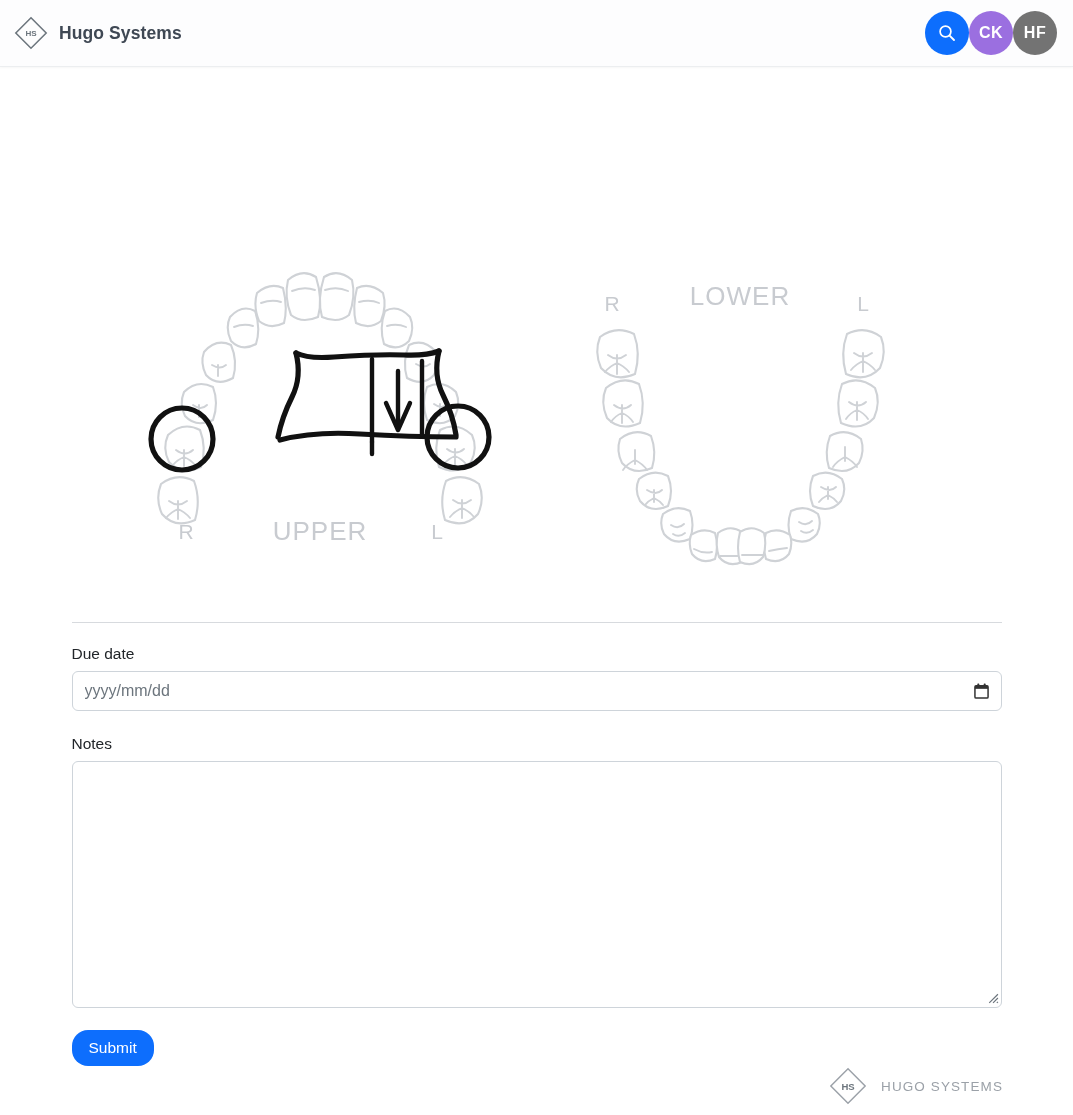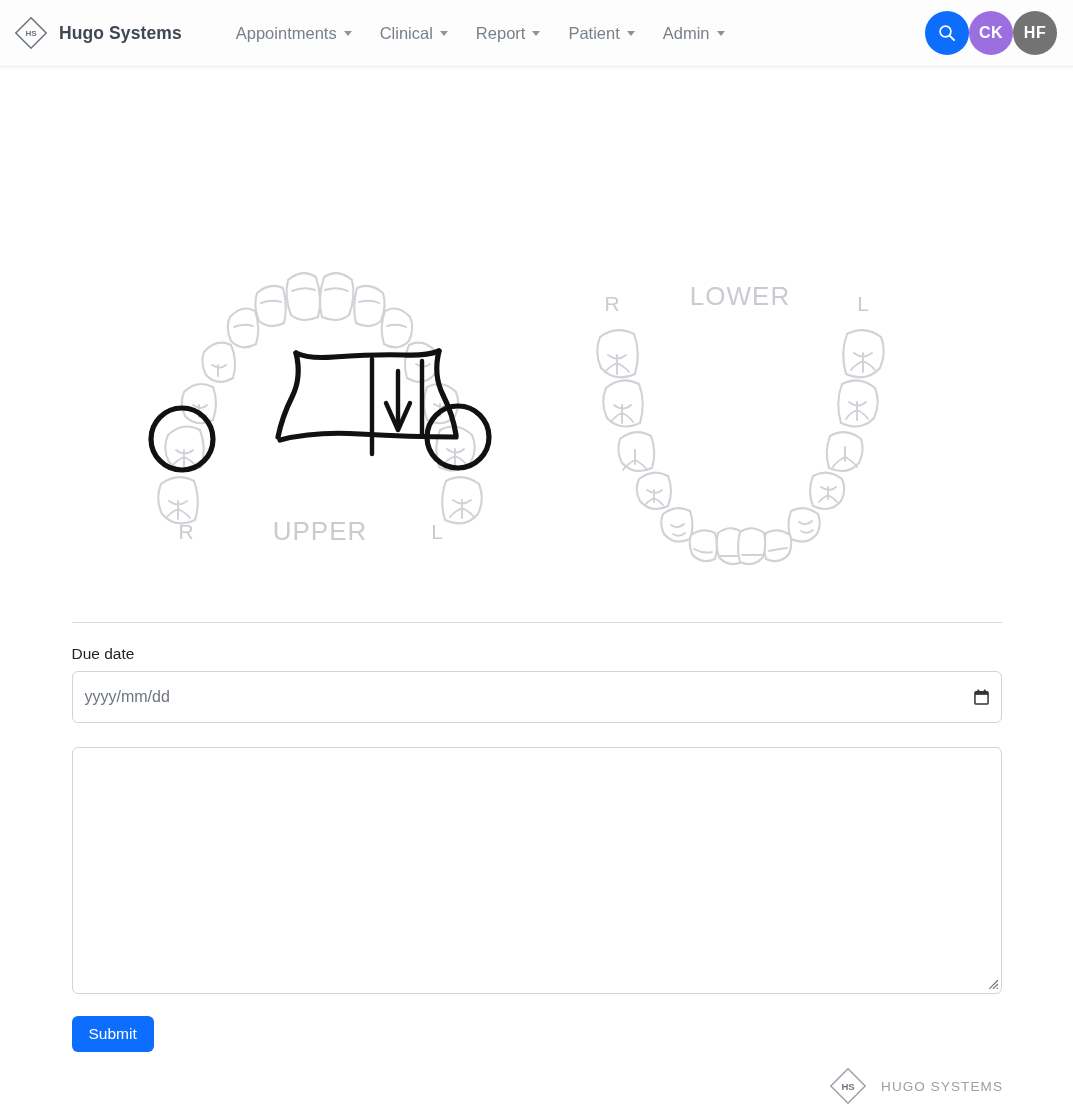--- a/index.html
+++ b/index.html
@@ -84,37 +84,37 @@
     width: 100%;
     border: 1px solid #ced4da;
     border-radius: 6px;
     font-family: "Liberation Sans", sans-serif;
     font-size: 16px;
     color: #212529;
     background: #fff;
     outline: none;
   }
   .date-wrap { position: relative; margin-bottom: 24px; }
-  .date-input { height: 52px; padding: 6px 40px 6px 12px; }
+  .date-input { height: 40px; padding: 6px 40px 6px 12px; }
   .date-input::placeholder { color: #6c757d; }
   .cal-icon {
     position: absolute; right: 13px; top: 50%; transform: translateY(-50%);
     width: 15px; height: 16px; pointer-events: none;
   }
   .notes-wrap { margin-bottom: 22px; position: relative; }
   .notes-area {
     height: 247px; padding: 8px 12px; resize: none; display: block;
   }
   .resize-grip {
     position: absolute; right: 3px; bottom: 4px; width: 13px; height: 13px;
     pointer-events: none;
   }
   .btn-submit {
     background: #0d6efd; color: #fff; border: none;
-    border-radius: 6px; padding: 9px 17px;
+    border-radius: 16px; padding: 9px 17px;
     font-size: 15.5px; font-family: "Liberation Sans", sans-serif;
     cursor: pointer;
   }
 
   
   .footer {
     position: absolute; right: 70px; bottom: 8px;
     display: flex; align-items: center; gap: 12px;
   }
   .footer-logo { width: 42px; height: 42px; display: block; }
@@ -128,42 +128,20 @@
 <div class="navbar">
 
   <div class="brand">
     <svg class="brand-logo" viewBox="0 0 40 40">
       <path d="M20 4 L36 20 L20 36 L4 20 Z" fill="none" stroke="#6c757d" stroke-width="1.6"></path>
       <text x="20" y="23.5" text-anchor="middle" font-family="Liberation Sans, sans-serif" font-size="8.5" font-weight="bold" fill="#6c757d">HS</text>
     </svg>
     <span class="brand-name">Hugo Systems</span>
   </div>
 
-  <div class="nav-items">
-    <div class="nav-item">
-      <span>Appointments</span>
-      <span class="caret"></span>
-    </div>
-    <div class="nav-item">
-      <span>Clinical</span>
-      <span class="caret"></span>
-    </div>
-    <div class="nav-item">
-      <span>Report</span>
-      <span class="caret"></span>
-    </div>
-    <div class="nav-item">
-      <span>Patient</span>
-      <span class="caret"></span>
-    </div>
-    <div class="nav-item">
-      <span>Admin</span>
-      <span class="caret"></span>
-    </div>
-  </div>
 
   <div class="nav-right">
     <div class="circle-btn search-btn">
       <svg width="20" height="20" viewBox="0 0 20 20">
         <circle cx="8.5" cy="8.5" r="5.4" fill="none" stroke="#ffffff" stroke-width="1.7"></circle>
         <line x1="12.6" y1="12.6" x2="17" y2="17" stroke="#ffffff" stroke-width="1.9" stroke-linecap="round"></line>
       </svg>
     </div>
     <div class="circle-btn avatar-ck">
       <span>CK</span>
@@ -292,20 +270,21 @@
   <div class="date-wrap">
     <input class="form-control date-input" type="text" placeholder="yyyy/mm/dd" style="">
     <svg class="cal-icon" viewBox="0 0 16 17">
       <rect x="1" y="3" width="14" height="13" rx="1.2" fill="none" stroke="#333" stroke-width="1.6"></rect>
       <rect x="1" y="3" width="14" height="3.2" fill="#333"></rect>
       <rect x="3.6" y="0.6" width="2" height="3.4" rx="0.6" fill="#333"></rect>
       <rect x="10.4" y="0.6" width="2" height="3.4" rx="0.6" fill="#333"></rect>
     </svg>
   </div>
 
+  <label class="field-label">Notes</label>
 
   <div class="notes-wrap">
     <textarea class="form-control notes-area" placeholder="" style=""></textarea>
     <svg class="resize-grip" viewBox="0 0 12 12">
       <path d="M11 3 L3 11 M11 6.5 L6.5 11 M11 10 L10 11" stroke="#6c757d" stroke-width="1.1" fill="none"></path>
     </svg>
   </div>
 
   <button class="btn-submit">Submit</button>
 </div>

